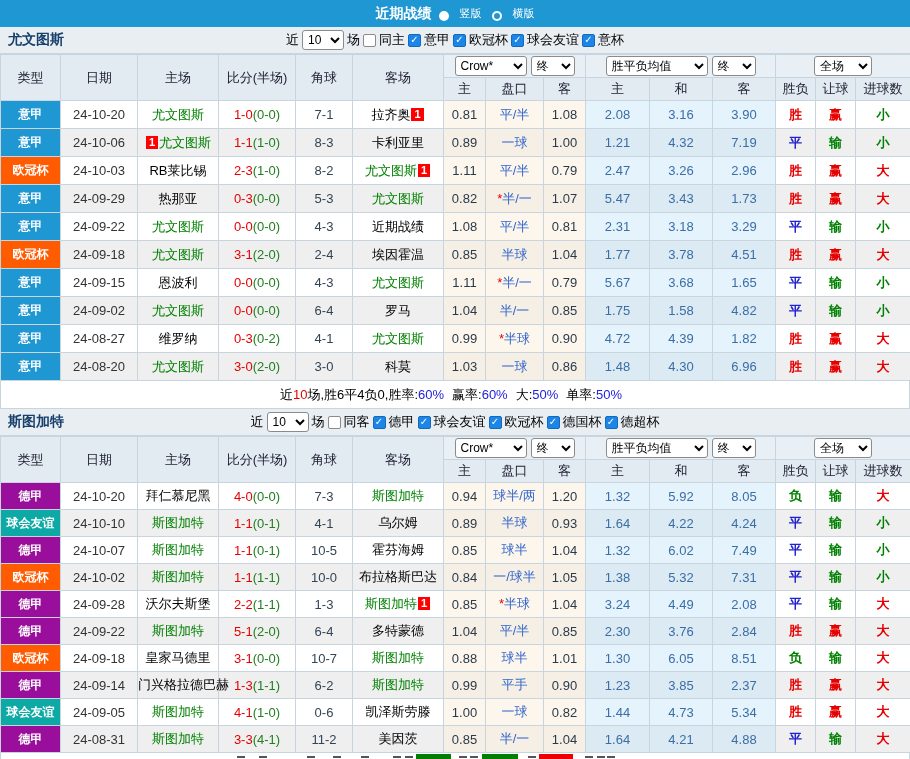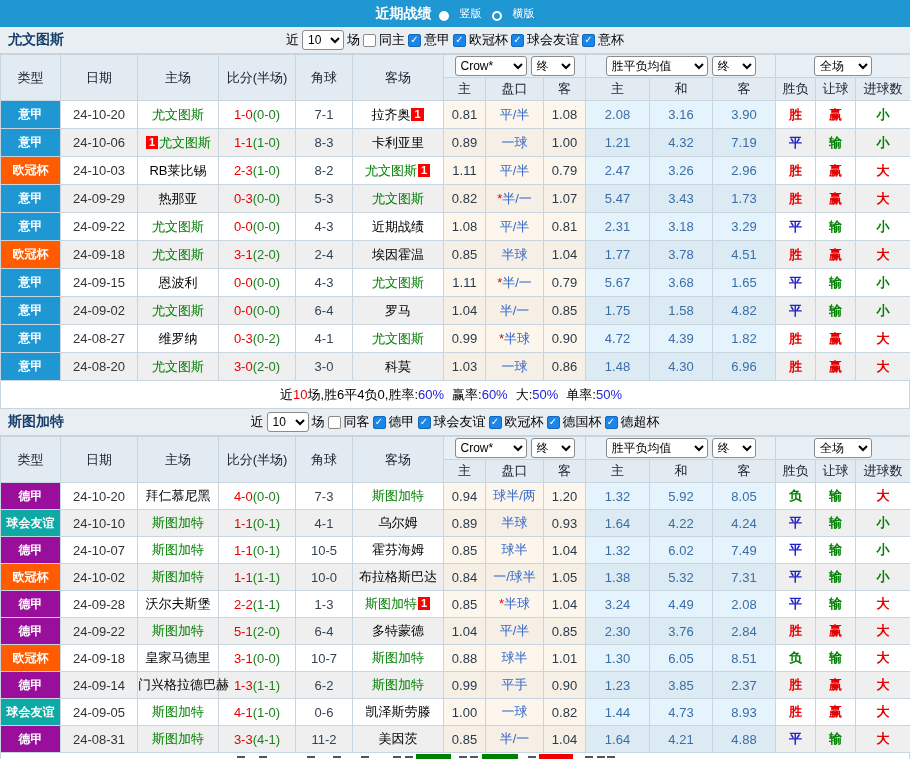--- a/index.html
+++ b/index.html
@@ -519,21 +519,21 @@
           <td class="date">24-09-05</td>
           <td class="home"><span class="team-link focus">斯图加特</span></td>
           <td class="score"><span class="ft">4-1</span><span class="ht">(1-0)</span></td>
           <td class="corner">0-6</td>
           <td class="away"><span class="team-link">凯泽斯劳滕</span></td>
           <td class="odds">1.00</td>
           <td class="pk">一球</td>
           <td class="odds">0.82</td>
           <td class="avg">1.44</td>
           <td class="avg">4.73</td>
-          <td class="avg">8.93</td>
+          <td class="avg">5.34</td>
           <td class="res" style="color: rgb(230, 0, 0);">胜</td>
           <td class="res" style="color: rgb(230, 0, 0);">赢</td>
           <td class="res" style="color: rgb(230, 0, 0);">大</td>
         </tr>
         <tr>
           <td class="league" style="background: rgb(153, 15, 155);">德甲</td>
           <td class="date">24-08-31</td>
           <td class="home"><span class="team-link focus">斯图加特</span></td>
           <td class="score"><span class="ft">3-3</span><span class="ht">(4-1)</span></td>
           <td class="corner">11-2</td>

